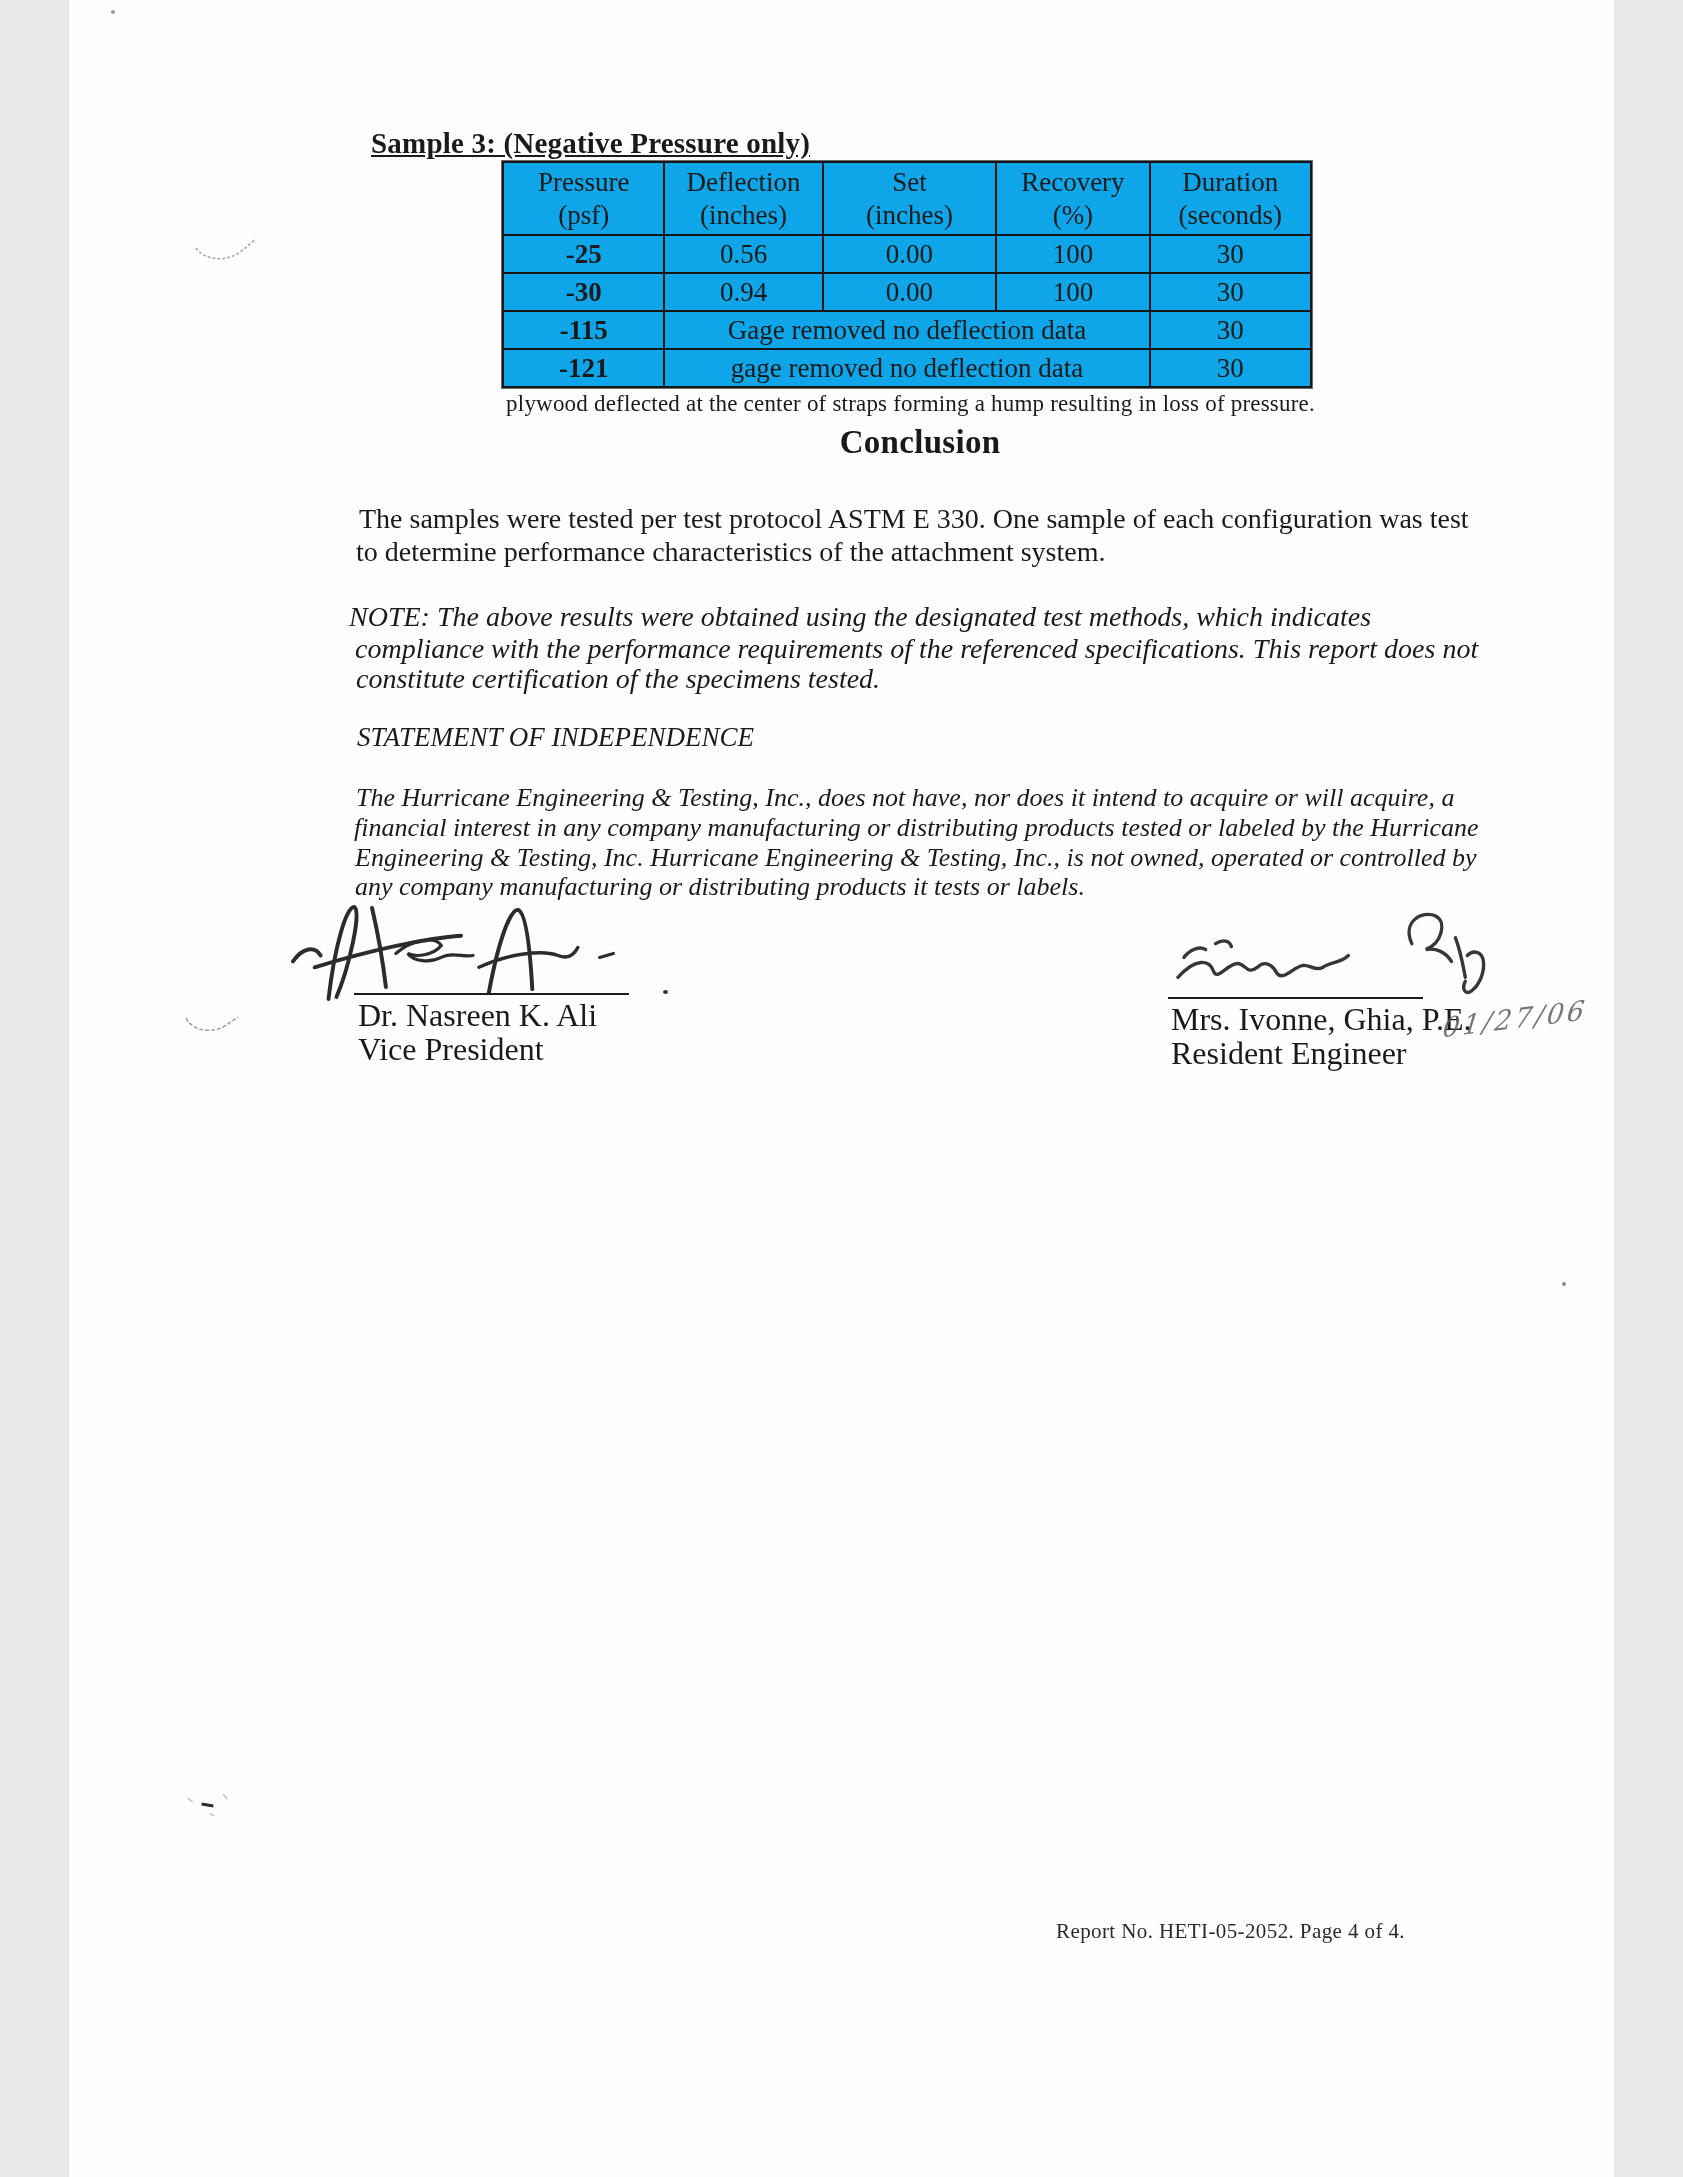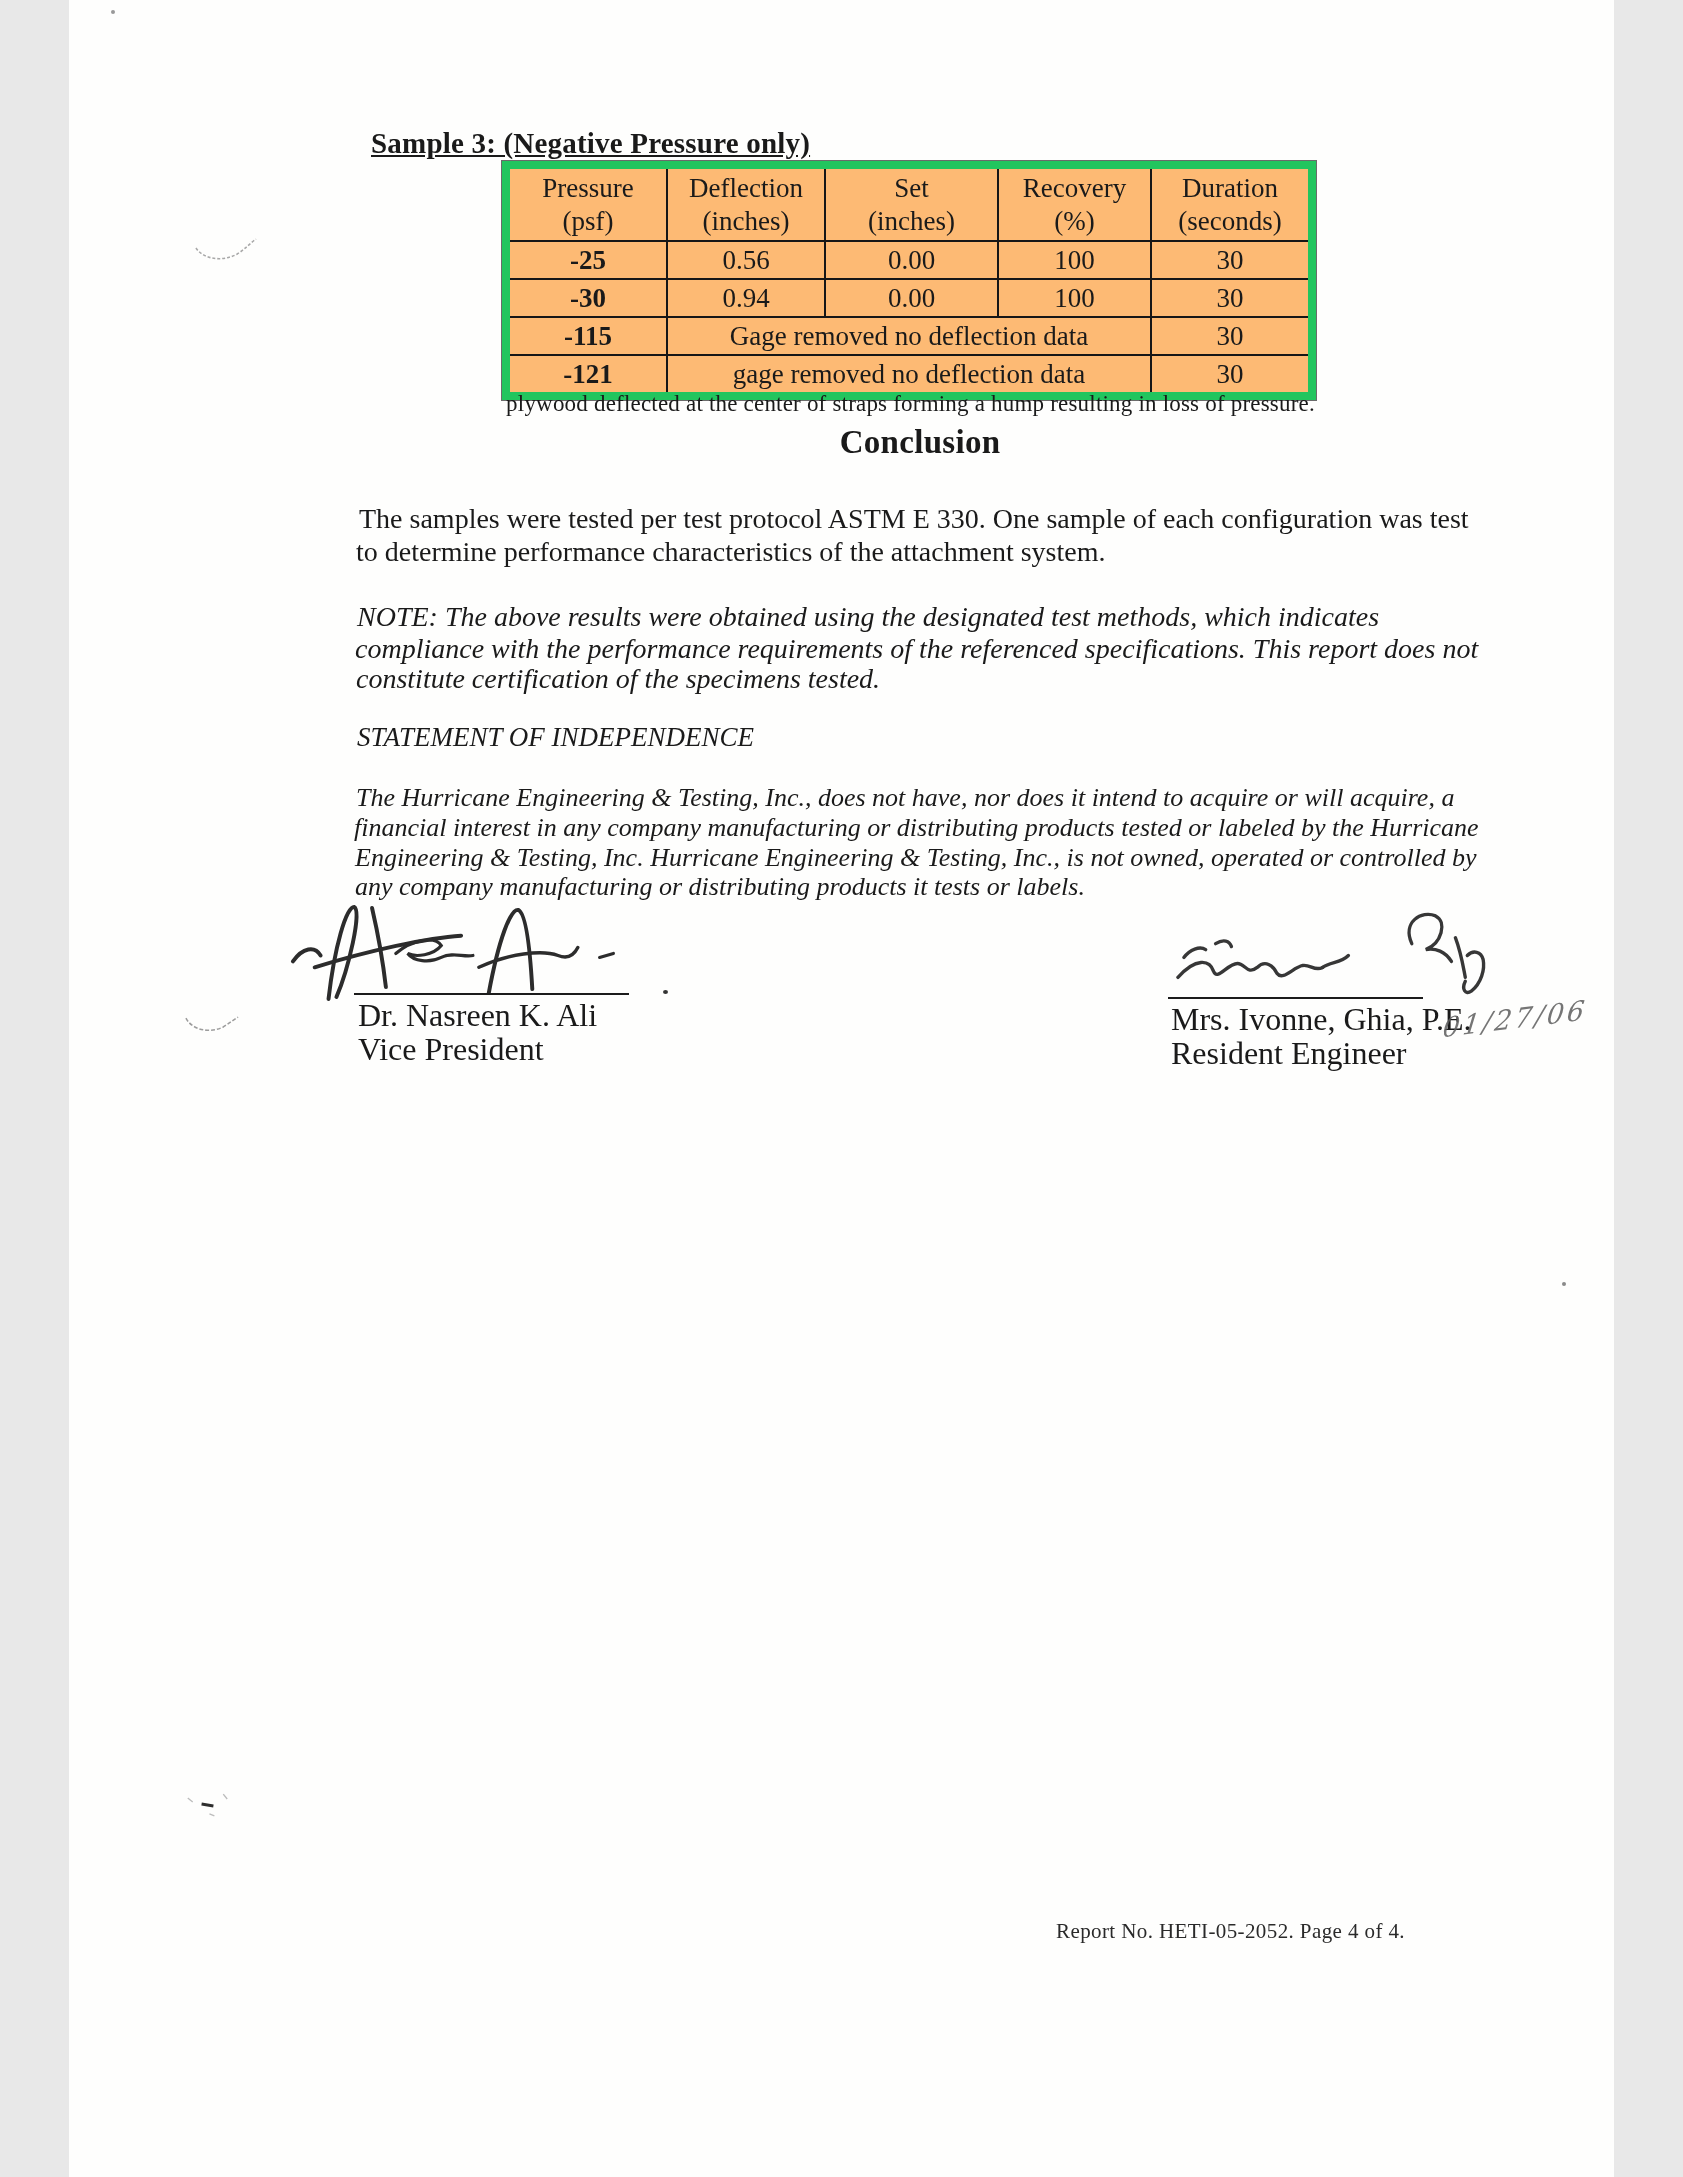--- a/index.html
+++ b/index.html
@@ -8,22 +8,22 @@
     font-family:"Liberation Serif", serif;color:#1a1a1a;overflow:hidden;
     margin:0 auto;
   }
   .abs{position:absolute;}
   .sample-heading{
     font-weight:bold;font-size:29px;text-decoration:underline;
     letter-spacing:0.2px;
   }
   table.results{
     border-collapse:collapse;table-layout:fixed;
-    border:8px solid #22c55e;box-shadow:0 0 0 1px #6b6b6b;
-    background:#fdba74;
+    border:1px solid #22c55e;box-shadow:0 0 0 1px #6b6b6b;
+    background:#0ea5e9;
   }
   table.results td{
     border:2px solid #161616;text-align:center;vertical-align:middle;
     font-size:27px;padding:0;
   }
   table.results .hdr td{height:71px;}
   table.results .datarow td{height:36px;margin-top:40px;}
   table.results .pcol{font-weight:bold;}
   .hdr-cell span{display:block;line-height:33px;}
   .footnote{font-size:23px;letter-spacing:0.2px;}
@@ -126,21 +126,21 @@
   </tbody>
     </table>
 
   <div class="abs footnote" style="left:406px;top:391px;width:871px;text-align:center;">plywood deflected at the center of straps forming a hump resulting in loss of pressure.</div>
 
   <div class="abs conclusion" style="left:168px;top:424px;width:1366px;">Conclusion</div>
 
   <div class="abs body-line" style="left:290px;top:503px;">The samples were tested per test protocol ASTM E 330. One sample of each configuration was test</div>
   <div class="abs body-line" style="left:287px;top:536px;">to determine performance characteristics of the attachment system.</div>
 
-  <div class="abs body-line italic" style="left:288px;top:601px;">NOTE: The above results were obtained using the designated test methods, which indicates</div>
+  <div class="abs body-line italic" style="left:280px;top:601px;">NOTE: The above results were obtained using the designated test methods, which indicates</div>
   <div class="abs body-line italic" style="left:286px;top:633px;">compliance with the performance requirements of the referenced specifications. This report does not</div>
   <div class="abs body-line italic" style="left:287px;top:663px;">constitute certification of the specimens tested.</div>
 
   <div class="abs body-line italic" style="left:288px;top:721px;font-size:27px;">STATEMENT OF INDEPENDENCE</div>
 
   <div class="abs stmt-line" style="left:285px;top:813px;">financial interest in any company manufacturing or distributing products tested or labeled by the Hurricane</div>
   <div class="abs stmt-line" style="left:287px;top:783px;">The Hurricane Engineering &amp; Testing, Inc., does not have, nor does it intend to acquire or will acquire, a</div>
   <div class="abs stmt-line" style="left:286px;top:843px;">Engineering &amp; Testing, Inc. Hurricane Engineering &amp; Testing, Inc., is not owned, operated or controlled by</div>
   <div class="abs stmt-line" style="left:286px;top:872px;">any company manufacturing or distributing products it tests or labels.</div>
 

